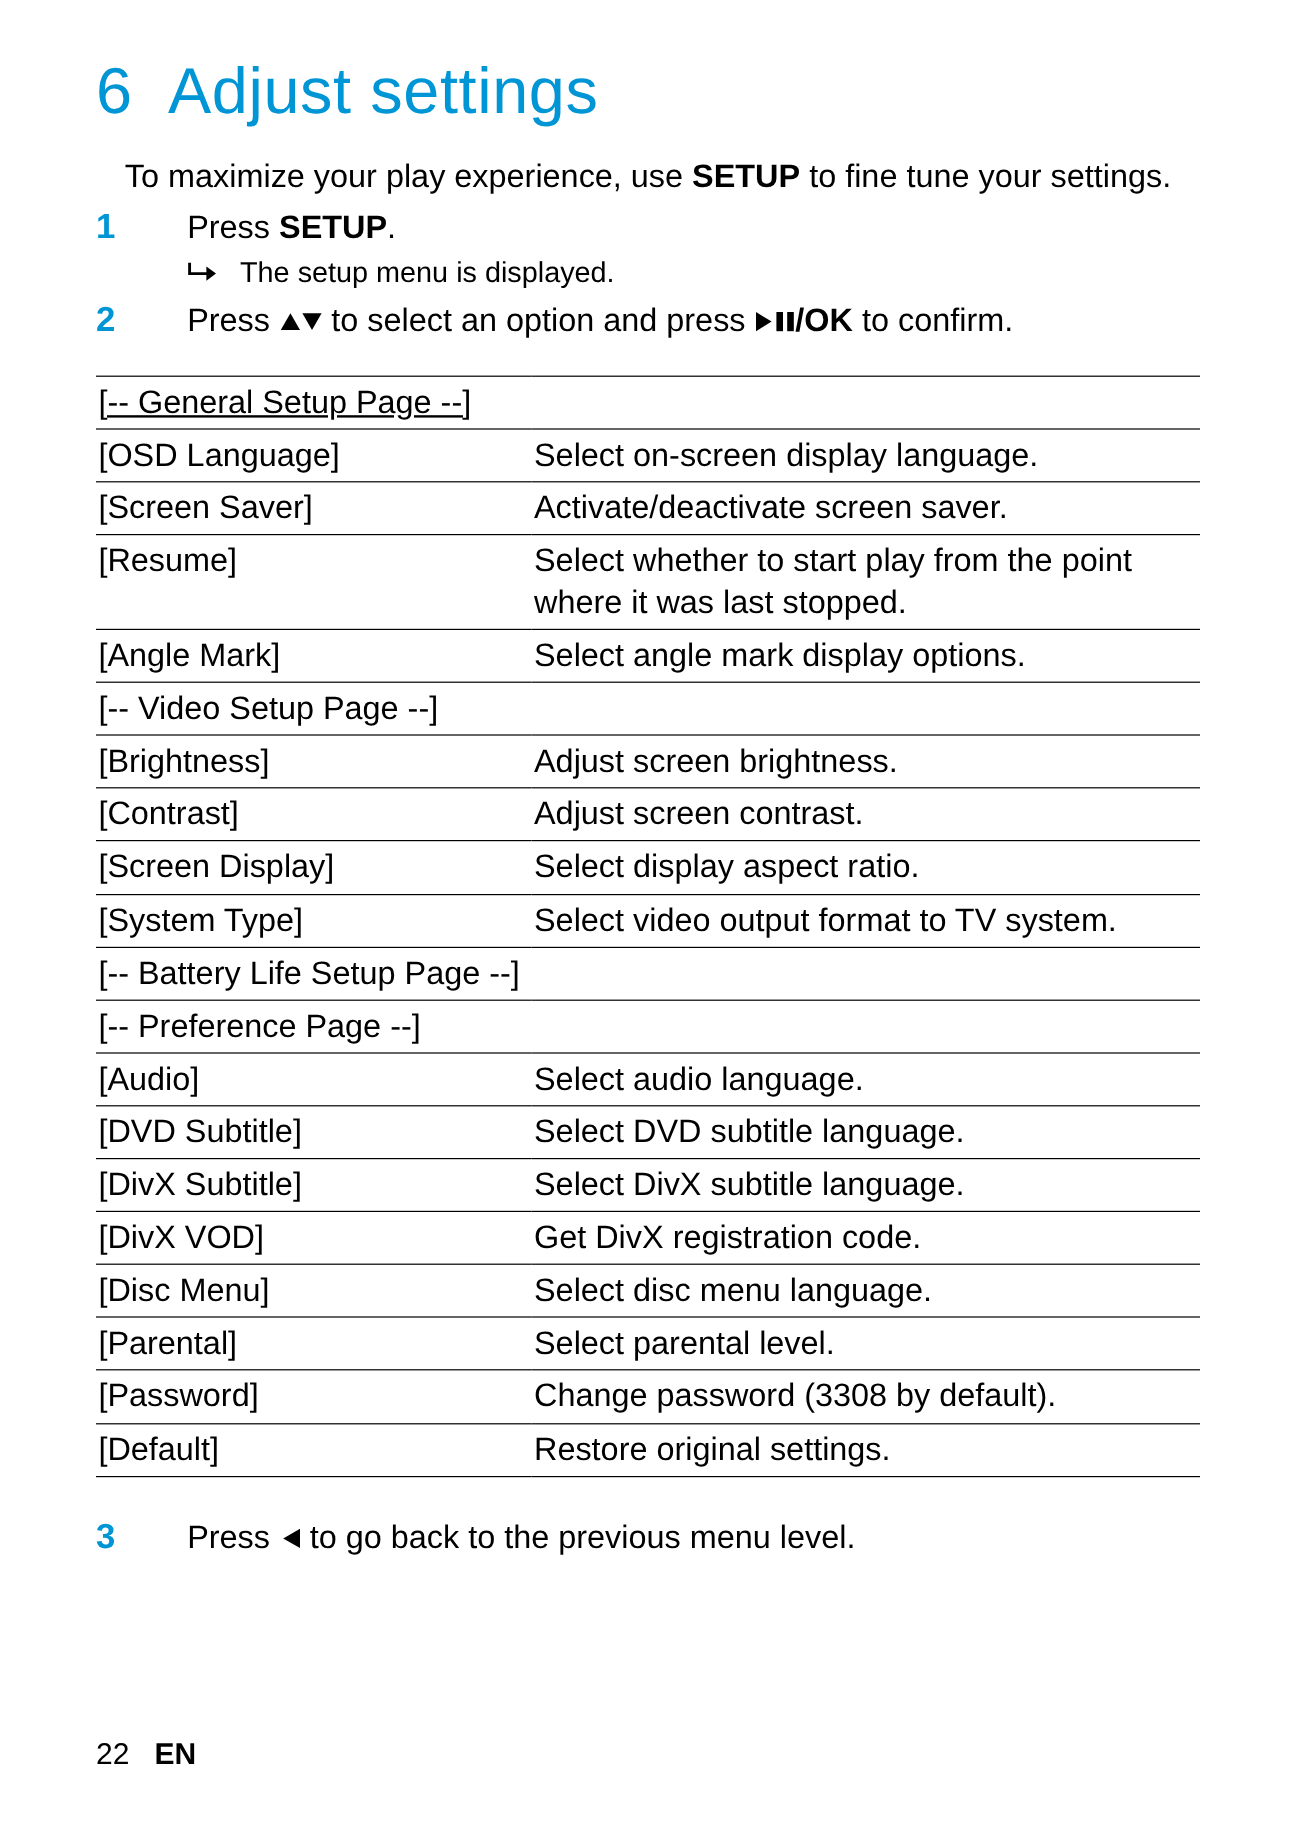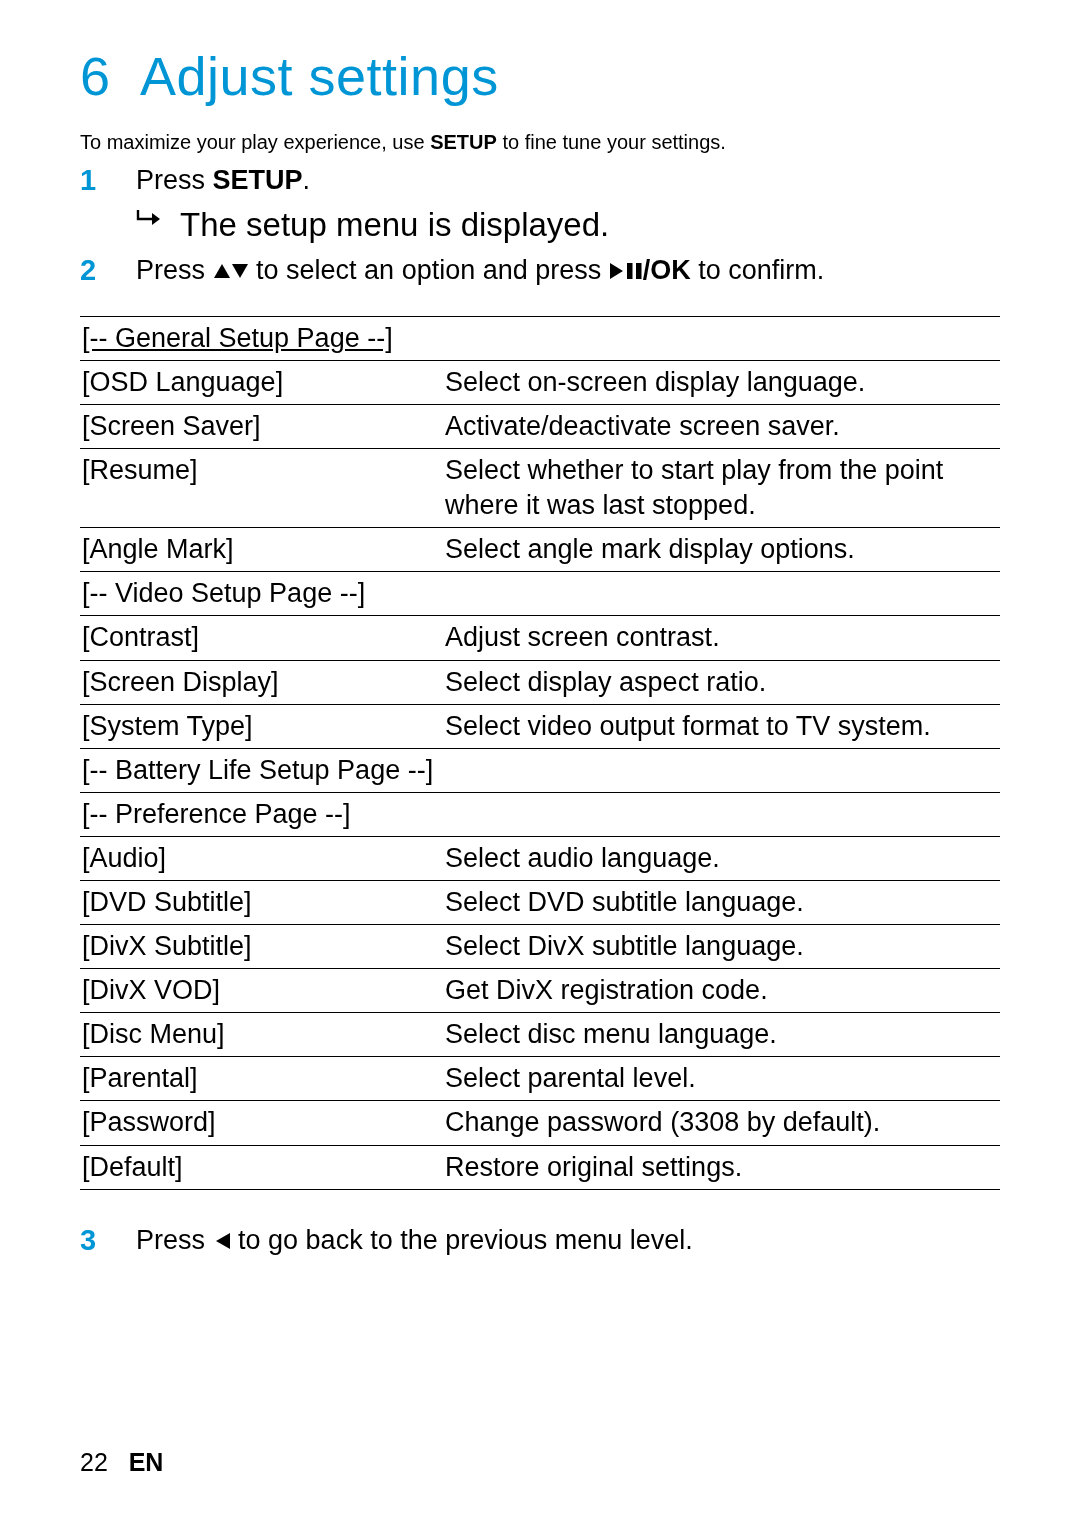--- a/index.html
+++ b/index.html
@@ -19,60 +19,62 @@
   }
   .h1 {
     color: #0096d6;
     font-size: 54px;
     font-weight: 400;
     margin: 0 0 22px 0;
     letter-spacing: .5px;
   }
   .h1 .hn { display:inline-block; width: 60px; }
   .intro {
-    font-size: 20px;
+    font-size: 27px;
     line-height: 1.35;
     margin-bottom: 6px;
+    text-align: center;
   }
   .intro b { font-weight: 600; }
   .steps { margin: 0 0 24px 0; }
   .step {
     display: flex;
     align-items: flex-start;
     margin-top: 4px;
   }
   .step .num {
     color: #0096d6;
     font-size: 29px;
     font-weight: 600;
     width: 56px;
     flex-shrink: 0;
     line-height: 1.3;
   }
   .step .body {
     font-size: 27px;
     line-height: 1.4;
     flex: 1;
+    margin-left: 20px;
   }
   .step .body b { font-weight: 600; }
   .sub {
     display: flex;
     align-items: flex-start;
     margin-top: 2px;
   }
   .sub .arrow {
     width: 44px;
     flex-shrink: 0;
     display: flex;
     justify-content: flex-start;
     align-items: center;
     padding-top: 7px;
   }
   .sub .txt {
-    font-size: 33px;
+    font-size: 24px;
     line-height: 1.4;
   }
   .arrow svg { display: block; }
   .glyph { display:inline-block; vertical-align: -2px; }
   table.settings {
     width: 100%;
     border-collapse: collapse;
     font-size: 27px;
     margin-bottom: 32px;
   }
@@ -168,20 +170,24 @@
         </tr>
         <tr>
           <td class="l">[Angle Mark]</td>
           <td>Select angle mark display options.</td>
         </tr>
         <tr>
           <td class="l">[-- Video Setup Page --]</td>
           <td></td>
         </tr>
         <tr>
+          <td class="l">[Brightness]</td>
+          <td>Adjust screen brightness.</td>
+        </tr>
+        <tr>
           <td class="l">[Contrast]</td>
           <td>Adjust screen contrast.</td>
         </tr>
         <tr>
           <td class="l">[Screen Display]</td>
           <td>Select display aspect ratio.</td>
         </tr>
         <tr>
           <td class="l">[System Type]</td>
           <td>Select video output format to TV system.</td>

